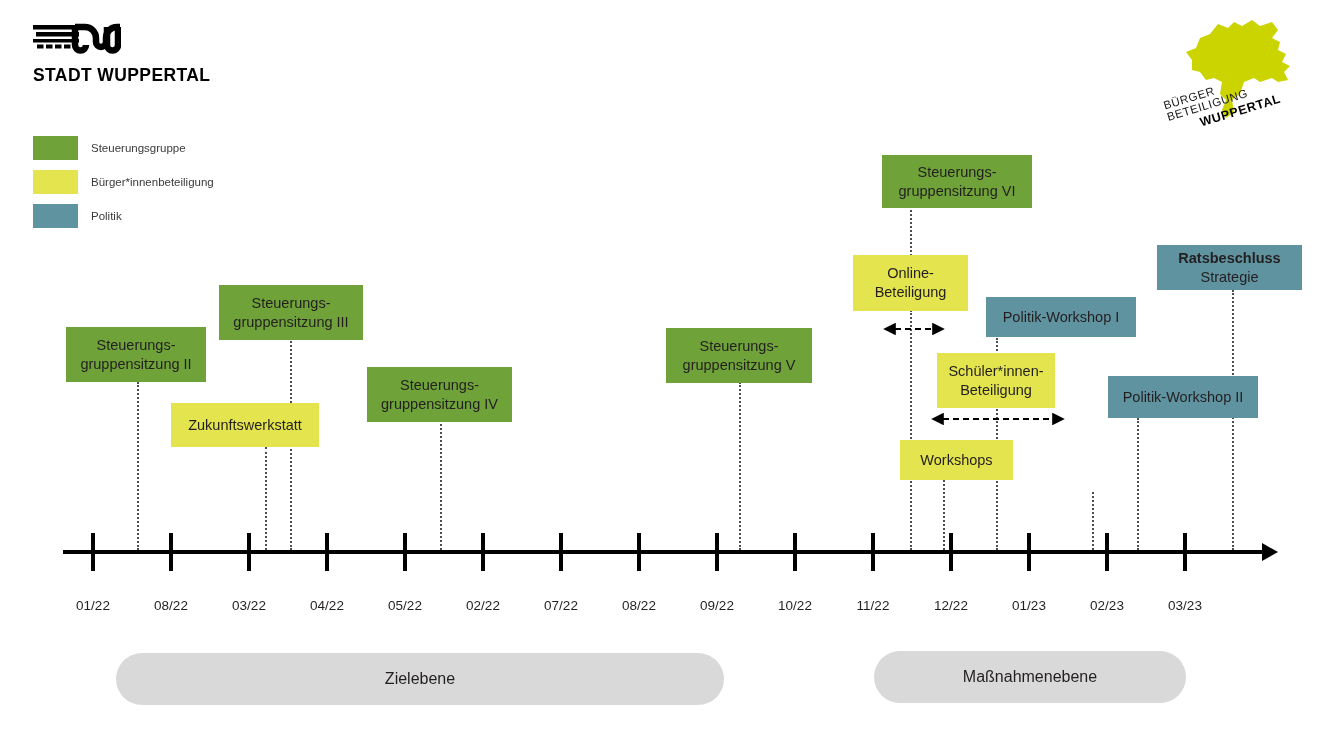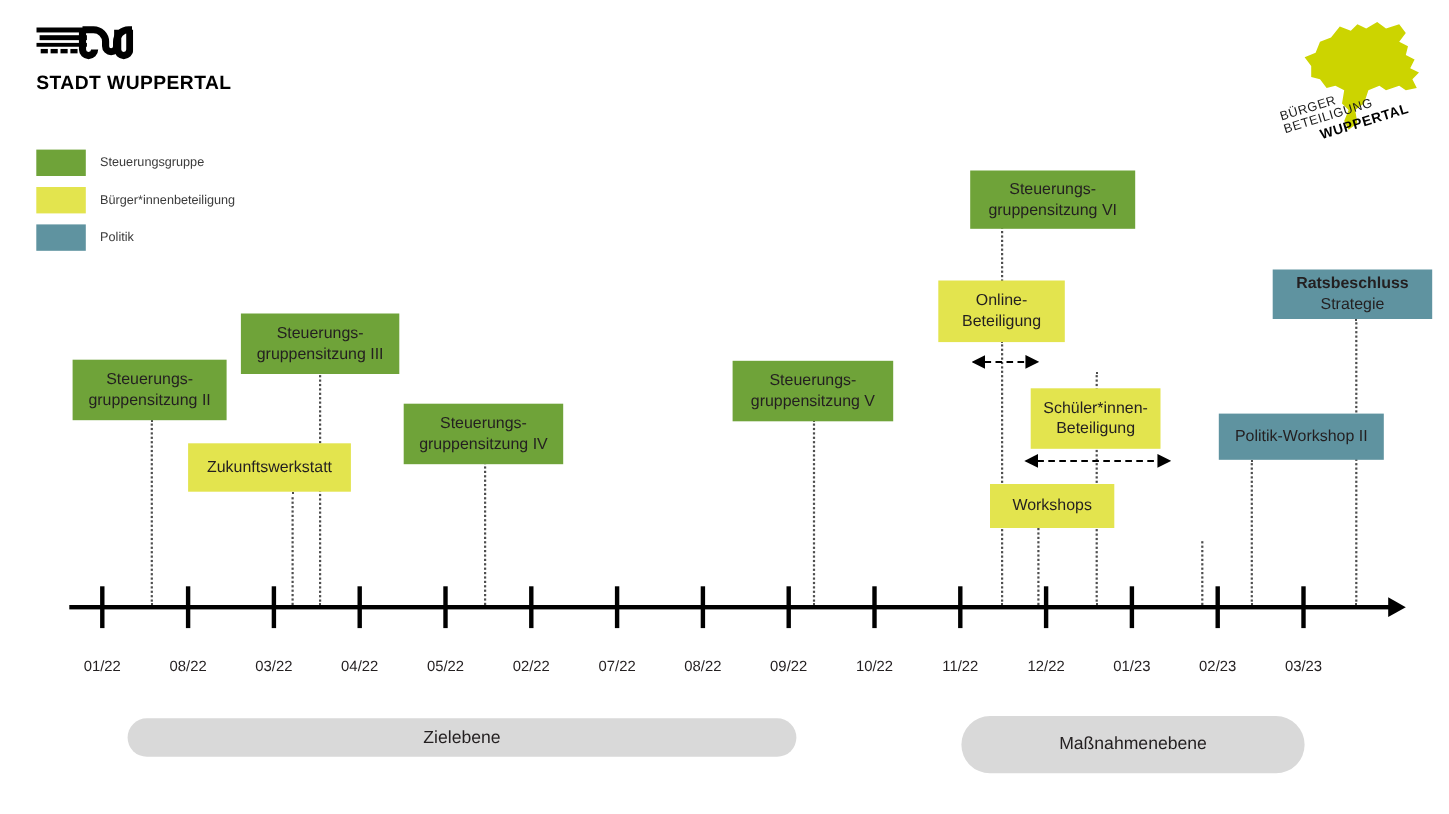--- a/index.html
+++ b/index.html
@@ -203,20 +203,23 @@
   </div>
 
   <div class="ev green" style="left:882px; top:155px; width:150px; height:53px;">
     <span class="inner">Steuerungs-<br>gruppensitzung VI</span>
   </div>
 
   <div class="ev yellow" style="left:853px; top:255px; width:115px; height:56px;">
     <span class="inner">Online-<br>Beteiligung</span>
   </div>
 
+  <div class="ev teal" style="left:986px; top:297px; width:150px; height:40px;">
+    <span class="inner">Politik-Workshop I</span>
+  </div>
 
   <div class="ev yellow" style="left:937px; top:353px; width:118px; height:55px;">
     <span class="inner">Schüler*innen-<br>Beteiligung</span>
   </div>
 
   <div class="ev yellow" style="left:900px; top:440px; width:113px; height:40px;">
     <span class="inner">Workshops</span>
   </div>
 
   <div class="ev teal" style="left:1108px; top:376px; width:150px; height:42px;">
@@ -259,20 +262,20 @@
       <div class="tick" style="left: 949px;"></div>
       <div class="tick-label" style="left: 951px;">12/22</div>
       <div class="tick" style="left: 1027px;"></div>
       <div class="tick-label" style="left: 1029px;">01/23</div>
       <div class="tick" style="left: 1105px;"></div>
       <div class="tick-label" style="left: 1107px;">02/23</div>
       <div class="tick" style="left: 1183px;"></div>
       <div class="tick-label" style="left: 1185px;">03/23</div>
     </div>
 
-  <div class="pill" style="left:116px; top:653px; width:608px; height:35px;">
+  <div class="pill" style="left:116px; top:653px; width:608px; height:52px;">
     <span>Zielebene</span>
   </div>
   <div class="pill" style="left:874px; top:651px; width:312px; height:52px;">
     <span>Maßnahmenebene</span>
   </div>
 
 </div>
 
 </body></html>

